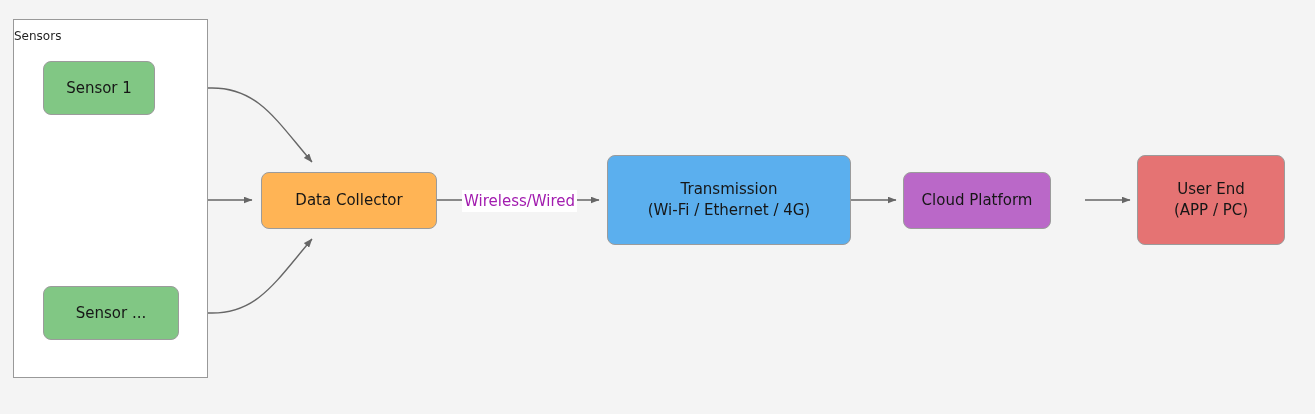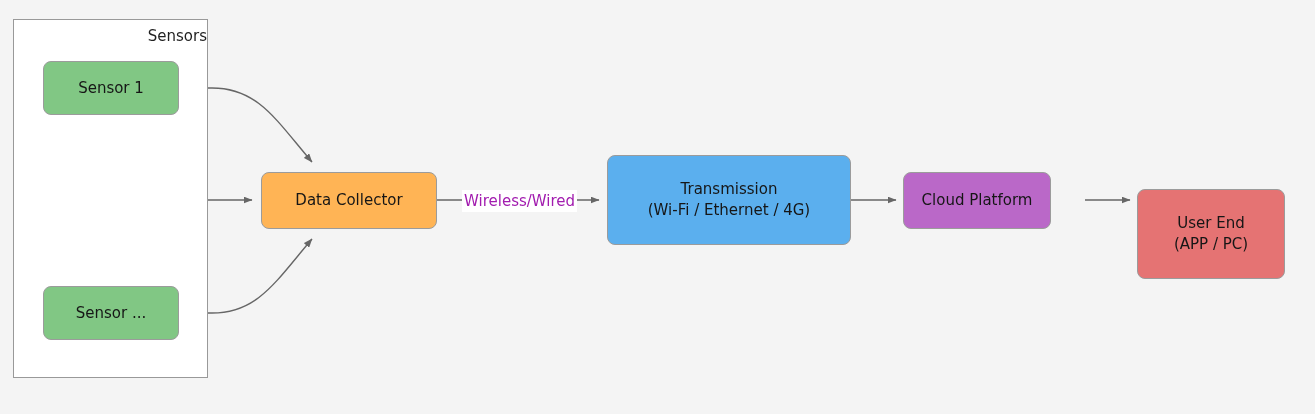--- a/index.html
+++ b/index.html
@@ -30,23 +30,23 @@
   .subgraph {
     position: absolute;
     background: #ffffff;
     border: 1px solid #999999;
     box-sizing: border-box;
   }
   .subgraph-title {
     position: absolute;
     top: 6px;
     left: 0;
-    right: 0;
-    text-align: right;
-    font-size: 15px;
+    right: 16px;
+    text-align: left;
+    font-size: 12px;
     color: #1f1f1f;
     line-height: 20px;
   }
   
   .node {
     position: absolute;
     box-sizing: border-box;
     border-radius: 8px;
     border: 1px solid #9b9b9b;
     display: flex;
@@ -104,21 +104,21 @@
 
     <g>
       <path d="M1085,200 L1130,200" fill="none" stroke="#666666" stroke-width="1.4" marker-end="url(#arrowhead)"></path>
     </g>
   </svg>
 
   <div class="subgraph" style="left:13px; top:19px; width:195px; height:359px;">
     <div class="subgraph-title">Sensors</div>
   </div>
 
-  <div class="node" style="left:43px; top:61px; width:136px; height:54px; background:#81c784;">
+  <div class="node" style="left:43px; top:61px; width:112px; height:54px; background:#81c784;">
     <span class="node-line">Sensor 1</span>
   </div>
 
 
   <div class="node" style="left:43px; top:286px; width:136px; height:54px; background:#81c784;">
     <span class="node-line">Sensor ...</span>
   </div>
 
   <div class="node" style="left:261px; top:172px; width:176px; height:57px; background:#ffb455;text-align:center;">
     <span class="node-line">Data Collector</span>
@@ -126,20 +126,20 @@
 
   <div class="node" style="left:607px; top:155px; width:244px; height:90px; background:#5bafee;">
     <span class="node-line">Transmission</span>
     <span class="node-line">(Wi-Fi / Ethernet / 4G)</span>
   </div>
 
   <div class="node" style="left:903px; top:172px; width:148px; height:57px; background:#ba68c8;">
     <span class="node-line">Cloud Platform</span>
   </div>
 
-  <div class="node" style="left:1137px; top:155px; width:148px; height:90px; background:#e57373;margin-top:34px;">
+  <div class="node" style="left:1137px; top:155px; width:148px; height:90px; background:#e57373;">
     <span class="node-line">User End</span>
     <span class="node-line">(APP / PC)</span>
   </div>
 
   <div class="edge-label" style="left:462px; top:190px;">Wireless/Wired</div>
 
 </div>
 
 </body></html>

